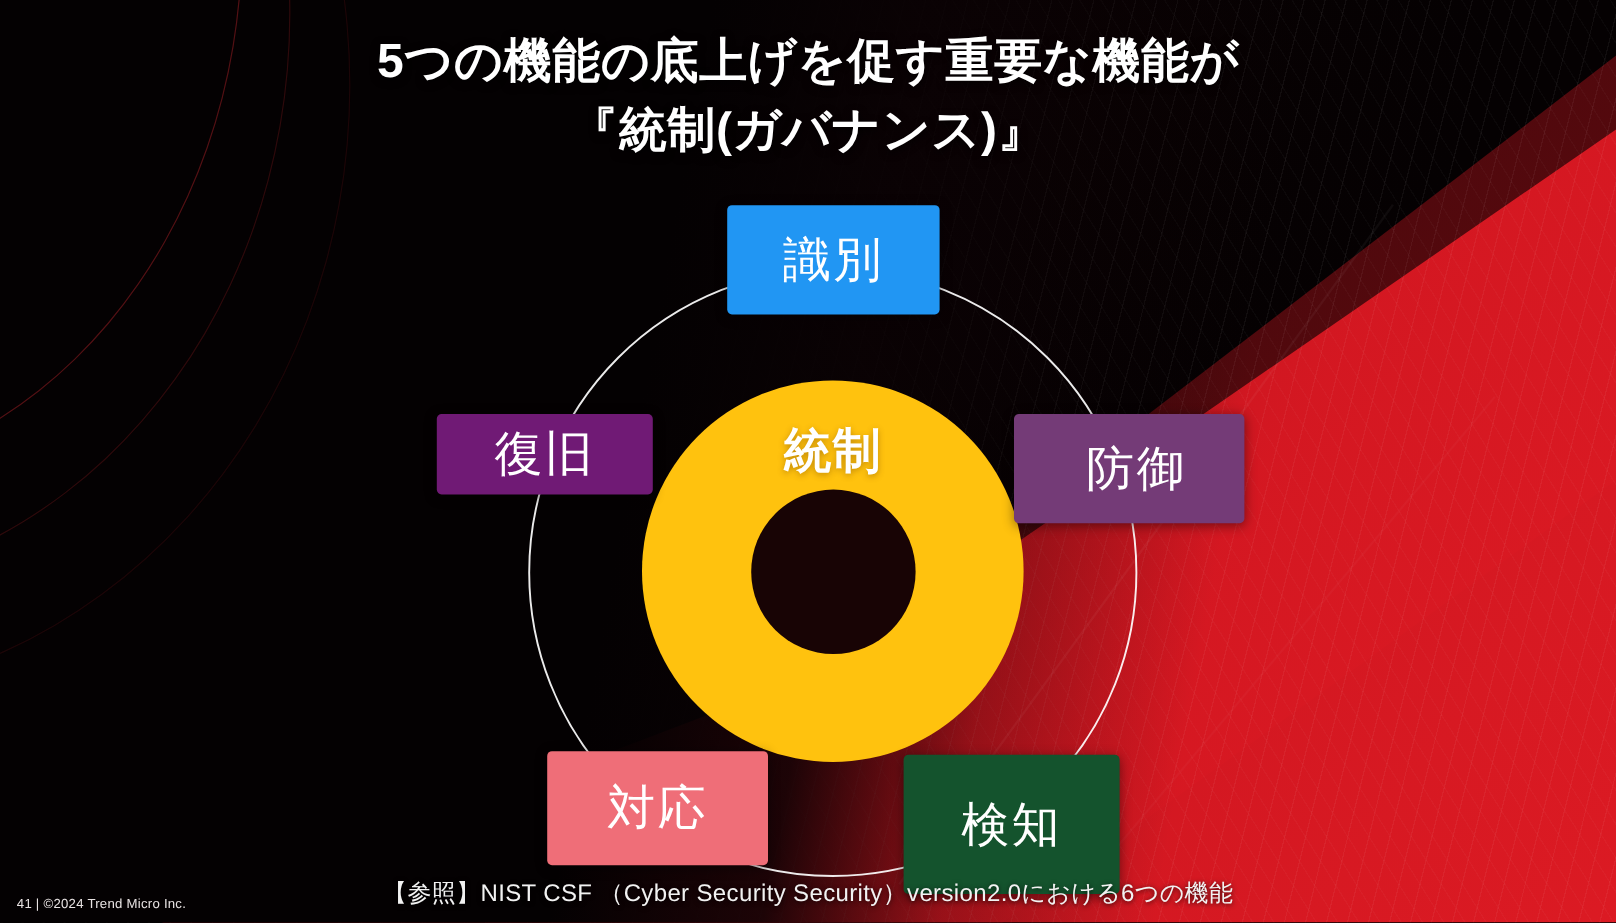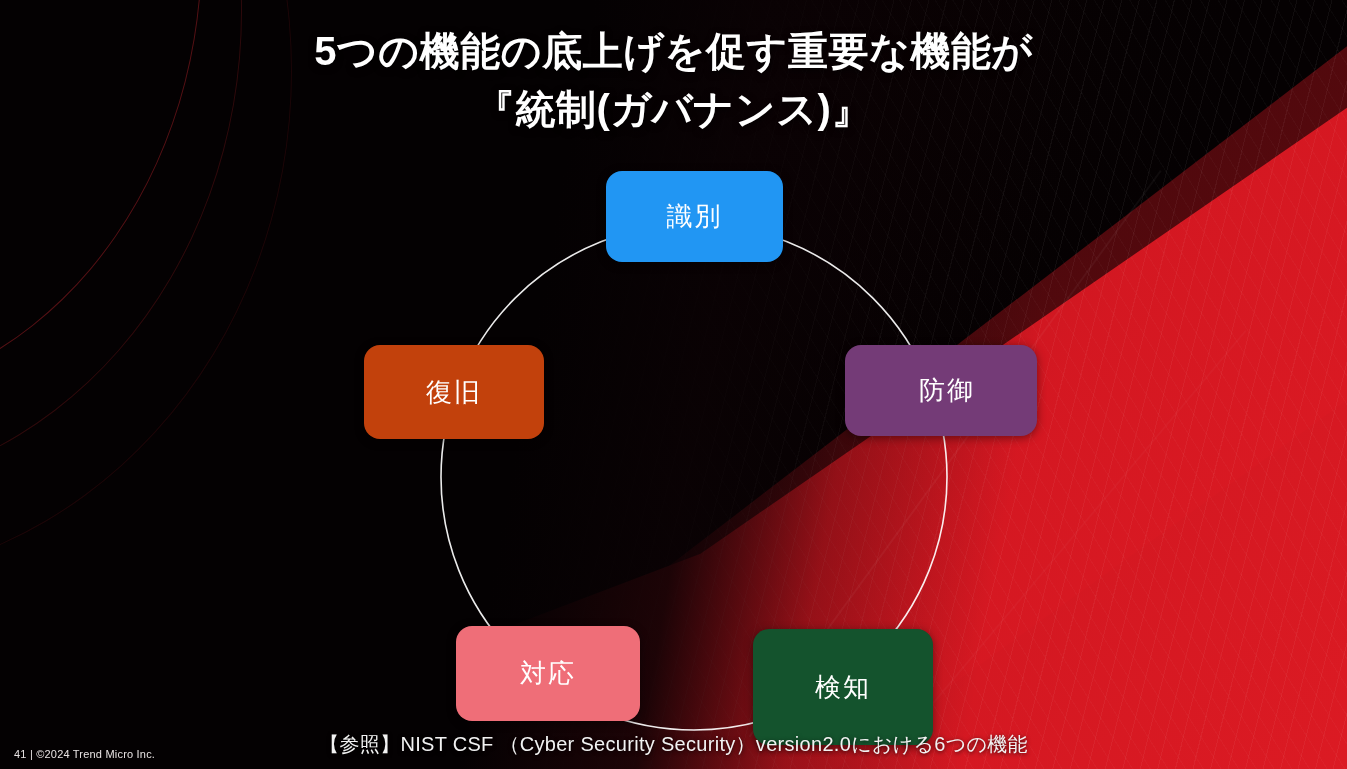--- a/index.html
+++ b/index.html
@@ -144,36 +144,36 @@
     text-align: center;
     color: #ffffff;
     font-weight: bold;
     font-size: 40px;
     letter-spacing: 1px;
     text-shadow: 0 2px 5px rgba(120,70,0,.45);
   }
 
   .node {
     position: absolute;
-    border-radius: 16px;
+    border-radius: 4px;
     display: flex;
     align-items: center;
     justify-content: center;
     color: #ffffff;
-    font-size: 26px;
+    font-size: 40px;
     letter-spacing: 2px;
     z-index: 7;
     box-shadow: 0 2px 10px rgba(0,0,0,.45);
   }
 
   .node-identify { left: 606px; top: 171px;  width: 177px; height: 91px;  background: #2196F3; }
   .node-protect  { left: 845px; top: 345px;  width: 180px; height: 91px;  background: #743B77; padding-left: 12px; }
   .node-detect   { left: 753px; top: 629px;  width: 180px; height: 116px;  background: #14532d; }
   .node-respond  { left: 456px; top: 626px;  width: 184px; height: 95px;  background: #EF6E78; }
-  .node-recover  { left: 364px; top: 345px;  width: 180px; height: 94px;  background: #c2410c; }
+  .node-recover  { left: 364px; top: 345px;  width: 180px; height: 67px;  background: #701a75; }
 
   
   .caption {
     position: absolute;
     left: 0;
     top: 731px;
     width: 100%;
     text-align: center;
     color: #f2f2f2;
     font-size: 20px;
@@ -213,20 +213,24 @@
     <span class="title-line">5つの機能の底上げを促す重要な機能が</span>
     <span class="title-line">『統制(ガバナンス)』</span>
   </div>
 
   <div class="diagram">
 
     <svg class="ring-svg" viewBox="0 0 1347 769">
       <circle cx="694" cy="477" r="253" fill="none" stroke="#ffffff" stroke-width="1.6" opacity="0.92"></circle>
     </svg>
 
+    <div class="donut">
+      <div class="donut-label">統制</div>
+      <div class="donut-hole"></div>
+    </div>
 
     <div class="node node-identify">
       <span>識別</span>
     </div>
     <div class="node node-protect">
       <span>防御</span>
     </div>
     <div class="node node-detect">
       <span>検知</span>
     </div>

